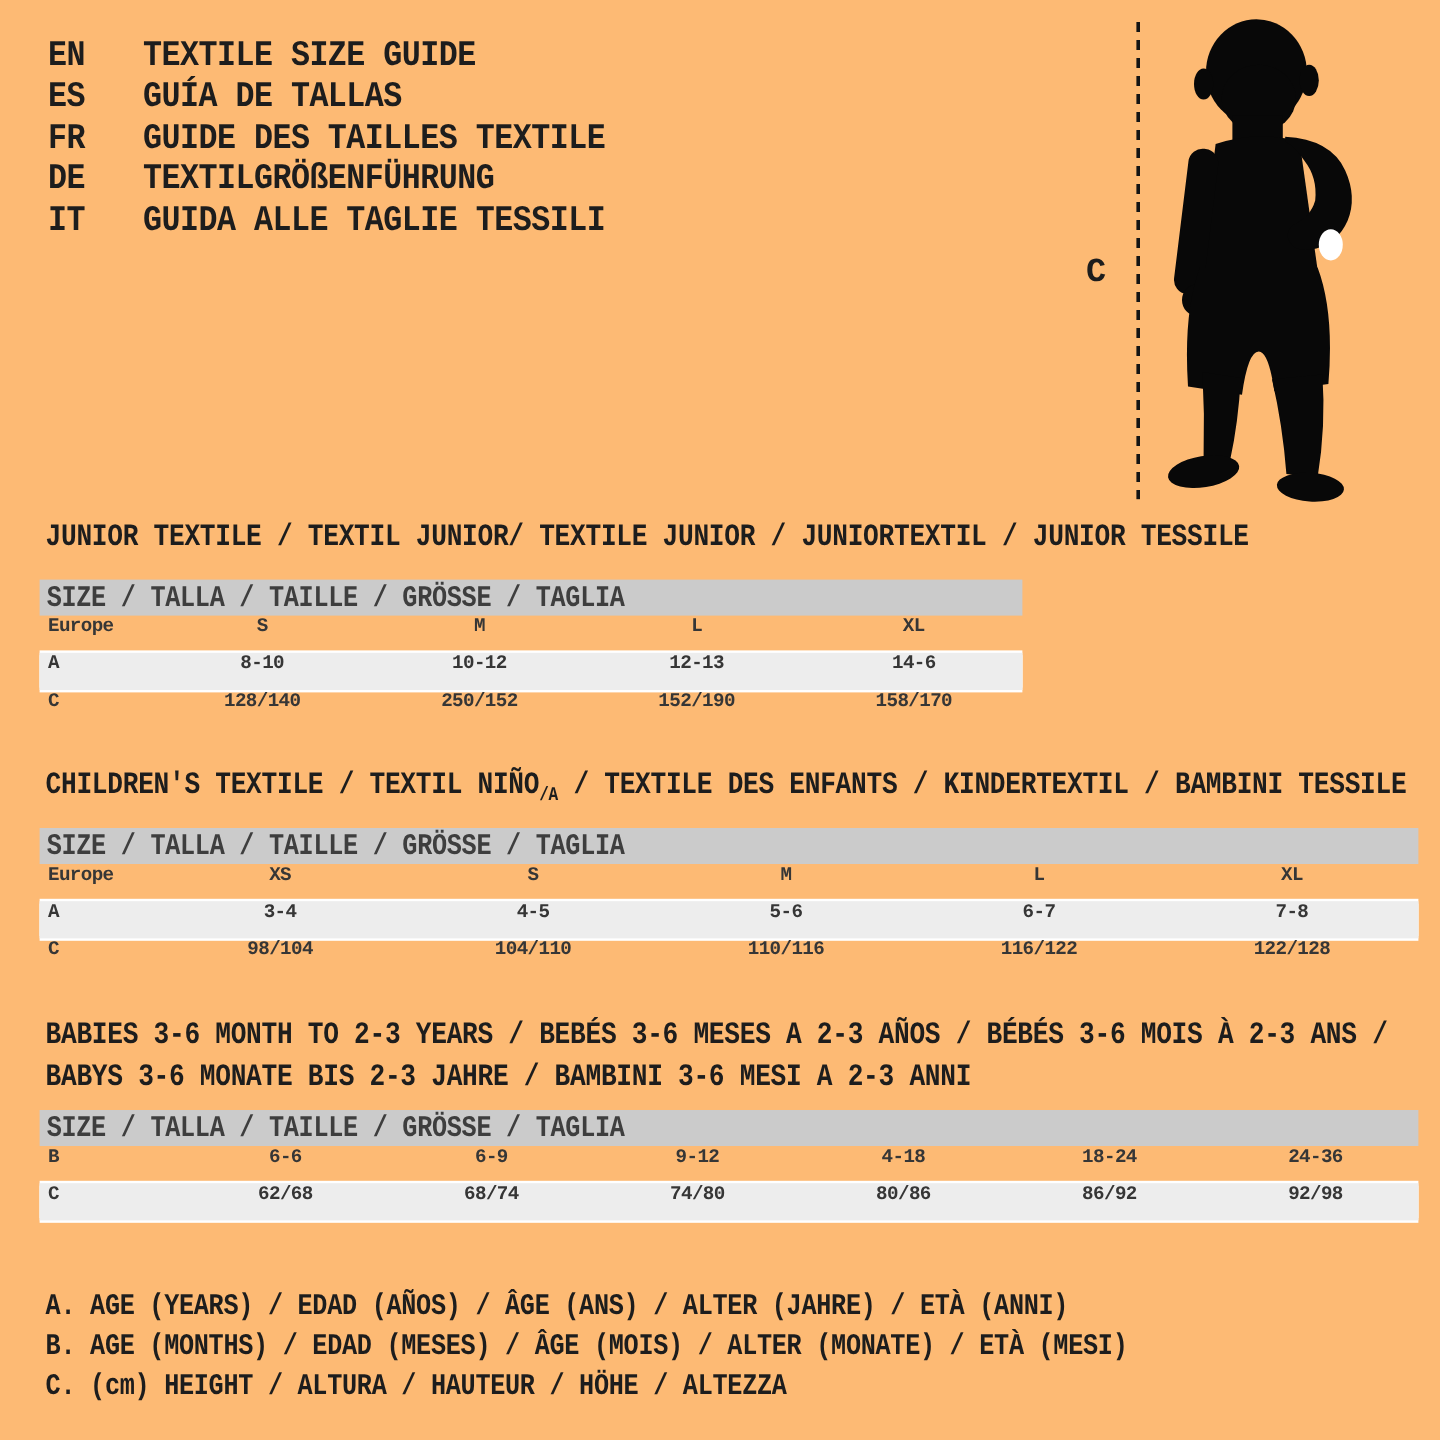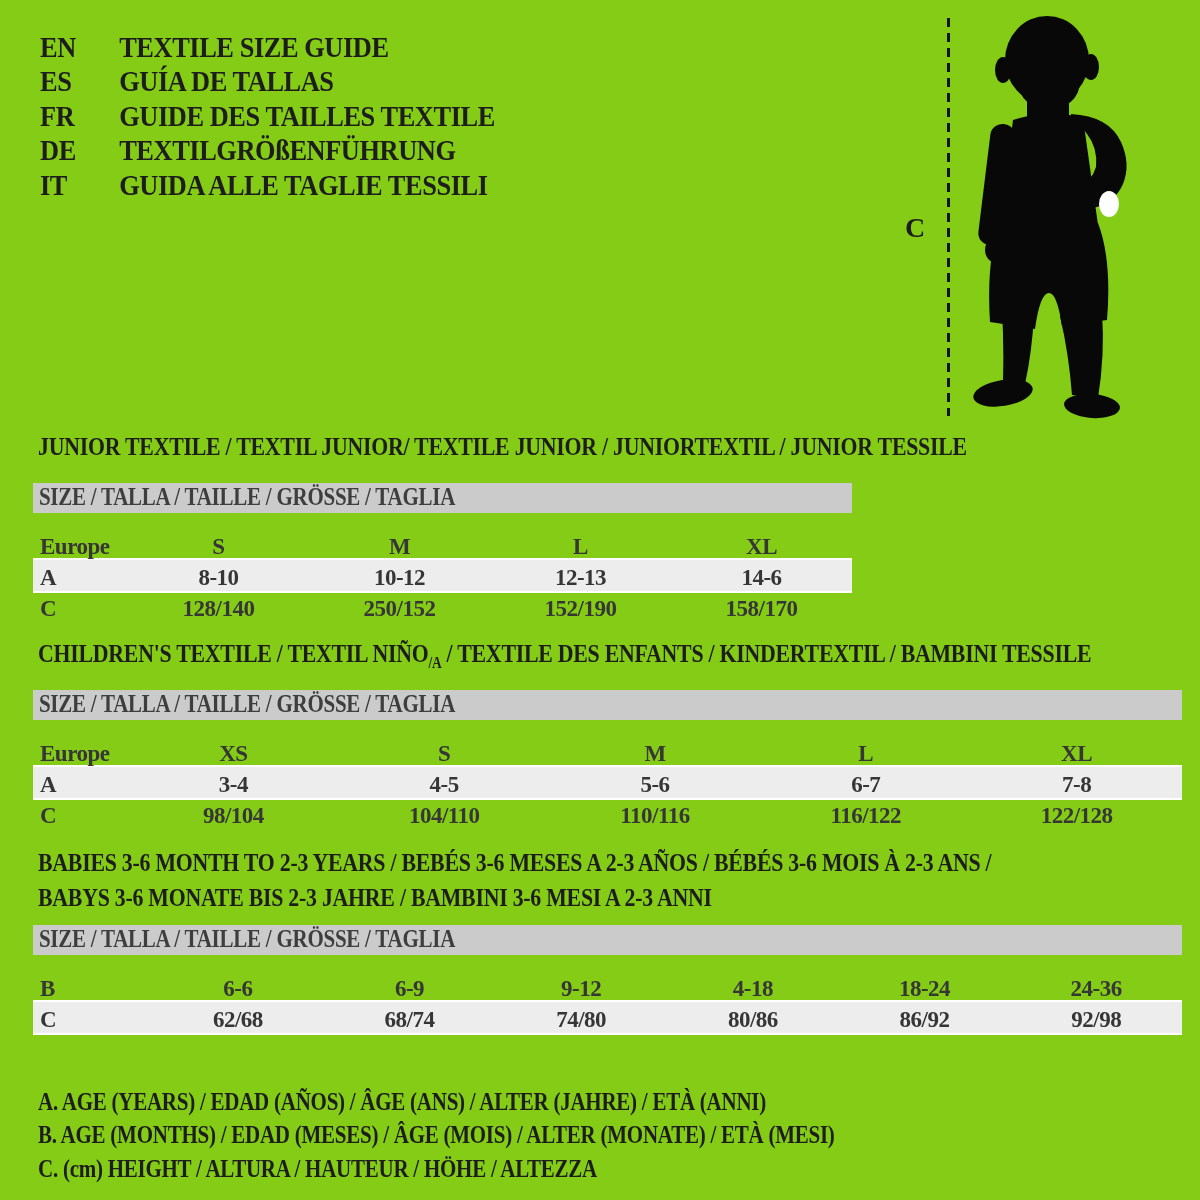--- a/index.html
+++ b/index.html
@@ -1,18 +1,18 @@
 <!DOCTYPE html>
 <html><head>
 <meta charset="utf-8">
 <style>
   html,body{margin:0;padding:0;background:#fff;}
   .canvas{
-    position:relative;width:1200px;height:1200px;background:#84cc16;overflow:hidden;
-    font-family:Liberation Serif, serif;color:#1d1d1d;
+    position:relative;width:1200px;height:1200px;background:#fdba74;overflow:hidden;
+    font-family:Liberation Mono, monospace;color:#1d1d1d;
   }
   
   .langs{position:absolute;left:40px;top:30px;}
   .lang-row{
     display:flex;height:34.4px;line-height:34.4px;white-space:nowrap;
     font-size:30px;font-weight:700;letter-spacing:-0.5px;
     transform:scaleX(0.88);transform-origin:0 50%;
   }
   .lang-code{width:90px;flex:0 0 90px;}
   
@@ -34,37 +34,37 @@
   .sec-title .sub{font-size:16px;vertical-align:-6px;}
   .title-junior{top:432px;}
   .title-children{top:639px;}
   .title-babies{top:845px;line-height:35px;}
   
   .table{position:absolute;left:33px;}
   .t-junior{top:483px;width:819px;}
   .t-children{top:690px;width:1149px;}
   .t-babies{top:925px;width:1149px;}
   .tbar{
-    height:30px;background:#cbcbcb;display:flex;align-items:flex-start;margin-bottom:16px;
+    height:30px;background:#cbcbcb;display:flex;align-items:center;margin-bottom:0px;
   }
   .tbar-label{
     padding-left:7px;white-space:nowrap;color:#3e3e3e;
     font-size:25px;font-weight:700;letter-spacing:-0.3px;
     transform:scaleX(0.84);transform-origin:0 50%;
   }
   .trow{
-    display:flex;height:31px;align-items:flex-end;
-    font-size:23px;font-weight:700;letter-spacing:-0.5px;color:#363636;
+    display:flex;height:31px;align-items:flex-start;
+    font-size:16px;font-weight:700;letter-spacing:-0.5px;color:#363636;
   }
   .trow.shaded{background:#ededed;box-shadow:0 -2px 0 #ffffff, 0 2px 0 #ffffff;}
   .c0{flex:0 0 88px;width:88px;padding-left:7px;text-align:left;}
   .t-babies .c0{flex:0 0 112px;width:112px;}
   .cd{flex:1 1 0;text-align:center;}
   
-  .legend{position:absolute;left:38px;top:1072px;margin-top:13px;}
+  .legend{position:absolute;left:38px;top:1072px;}
   .legend-line{
     height:33.4px;line-height:33.4px;white-space:nowrap;
     font-size:25px;font-weight:700;letter-spacing:-0.3px;
     transform:scaleX(0.84);transform-origin:0 50%;
   }
 </style>
 </head>
 <body>
 
 <div class="canvas">

